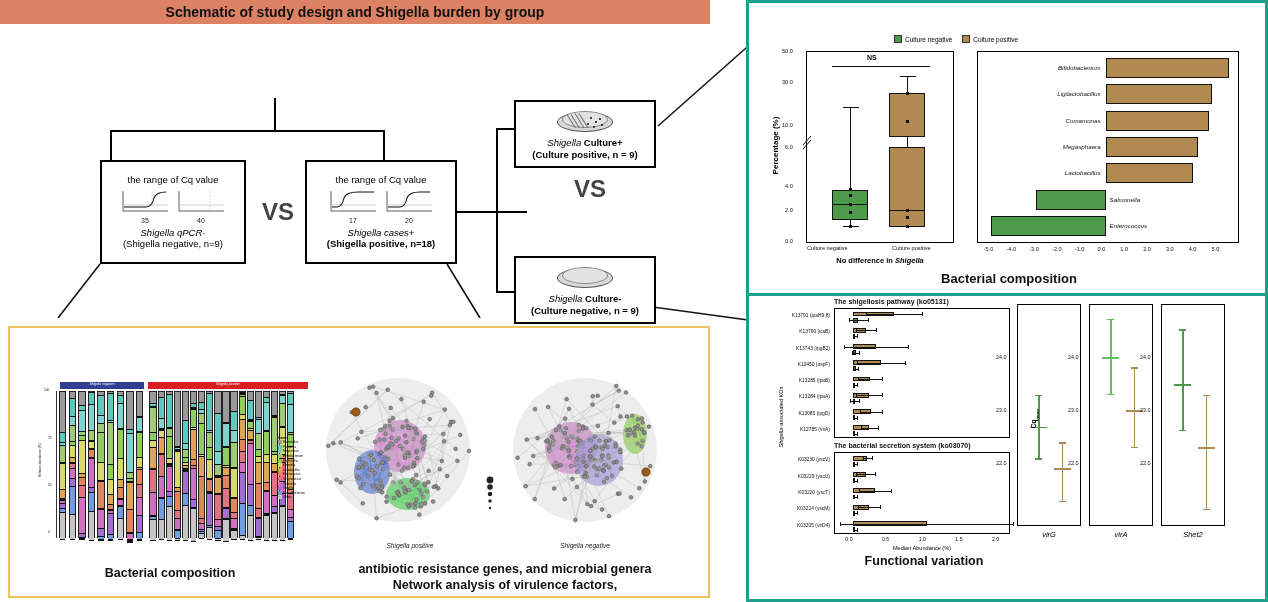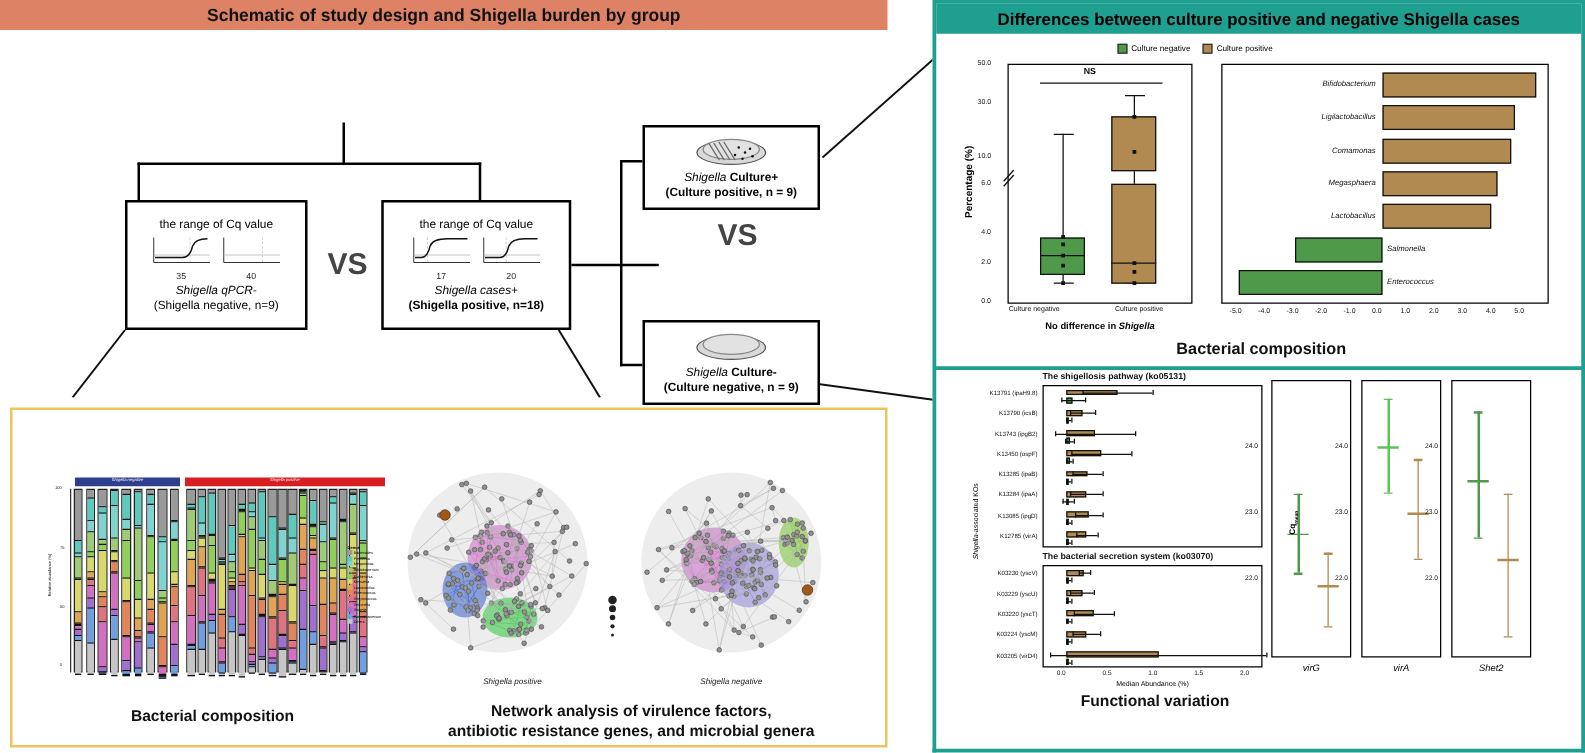--- a/index.html
+++ b/index.html
@@ -1405,27 +1405,26 @@
         <circle cx="180" cy="118" r="3.4" fill="#222"></circle>
         <circle cx="180" cy="125" r="2.8" fill="#222"></circle>
         <circle cx="180" cy="132" r="2.2" fill="#222"></circle>
         <circle cx="180" cy="139" r="1.7" fill="#222"></circle>
         <circle cx="180" cy="146" r="1.2" fill="#222"></circle>
       </svg>
     <div class="netlabel" style="left:40px; top:180px; width:120px; text-align:center;">Shigella positive</div>
     <div class="netlabel" style="left:215px; top:180px; width:120px; text-align:center;">Shigella negative</div>
   </div>
   <div class="cap" style="left:300px; top:234px; width:390px;">
+    <div>antibiotic resistance genes, and microbial genera</div>
     <div>Network analysis of virulence factors,</div>
-    <div>antibiotic resistance genes, and microbial genera</div>
   </div>
 </div>
 
 <div class="panel" id="panelC">
-  <div class="banner teal" style="font-size:13.5px;">Differences between culture positive and negative Shigella cases</div>
 
   <div style="position:absolute; left:145px; top:32px; display:flex; gap:10px; font-size:6.5px; align-items:center;">
     <div style="display:flex; gap:3px; align-items:center;">
       <span style="width:8px;height:8px;background:#4f9a4a;border:0.8px solid #333;display:inline-block;"></span>
       <span>Culture negative</span>
     </div>
     <div style="display:flex; gap:3px; align-items:center;">
       <span style="width:8px;height:8px;background:#b08a50;border:0.8px solid #333;display:inline-block;"></span>
       <span>Culture positive</span>
     </div>

